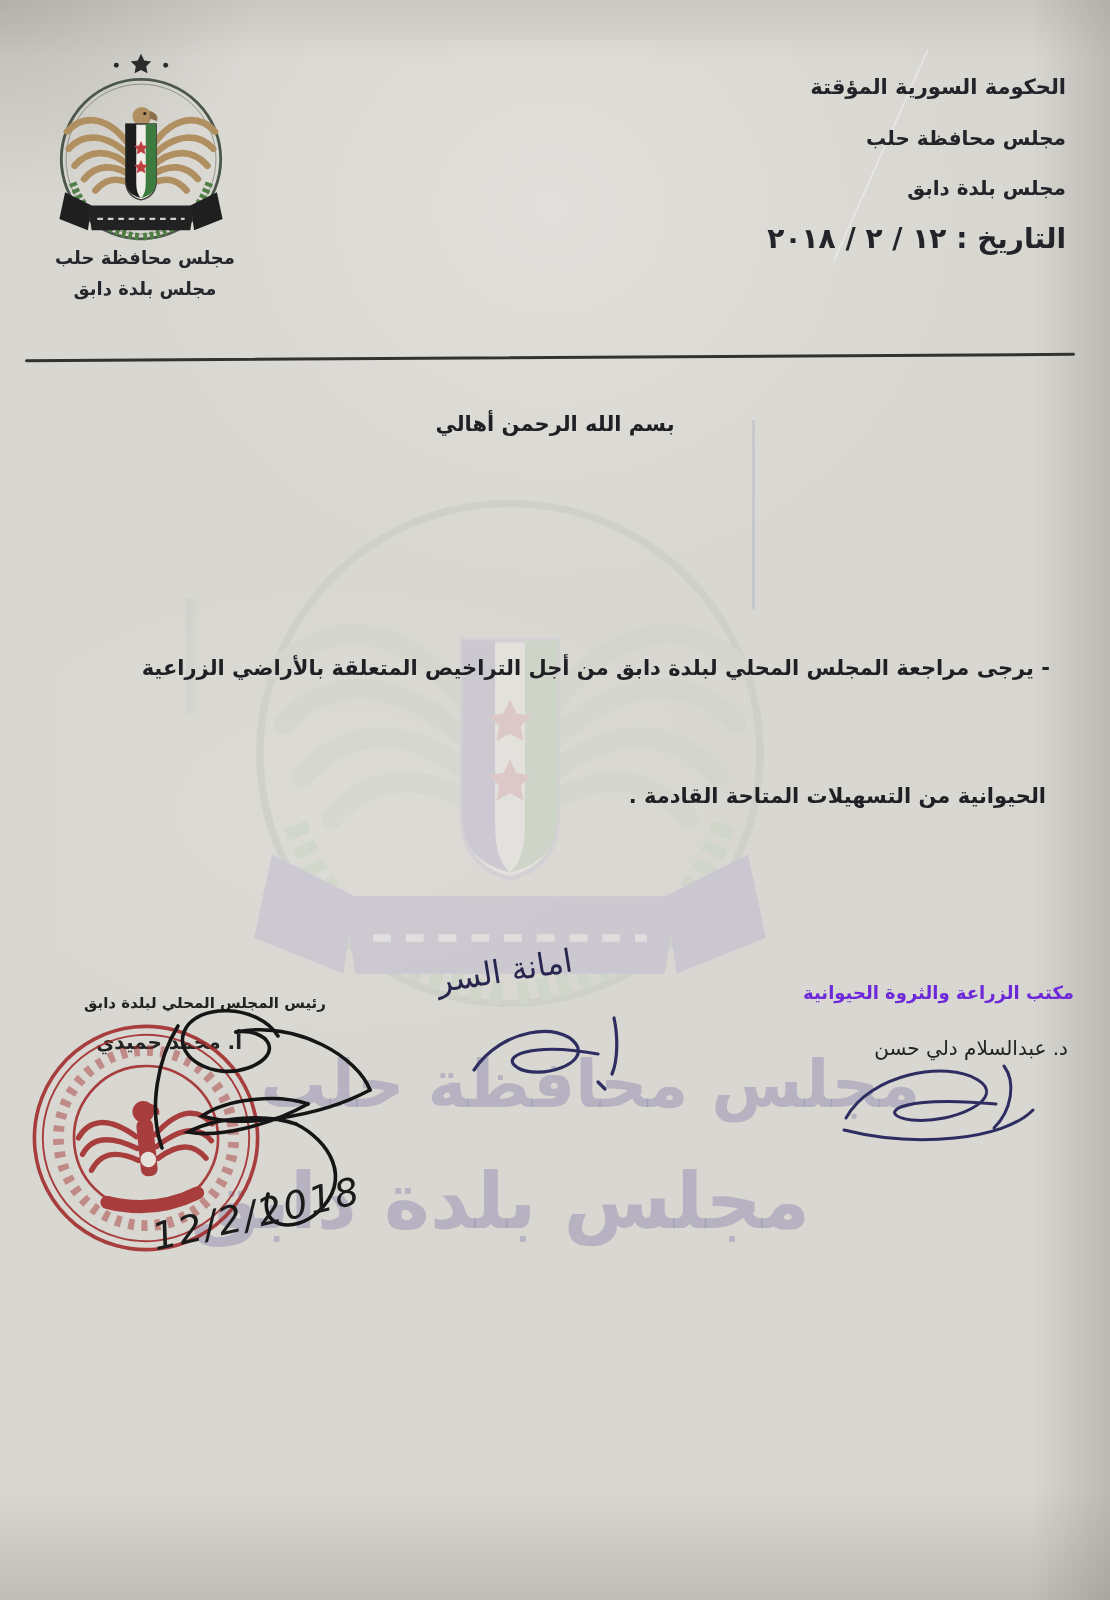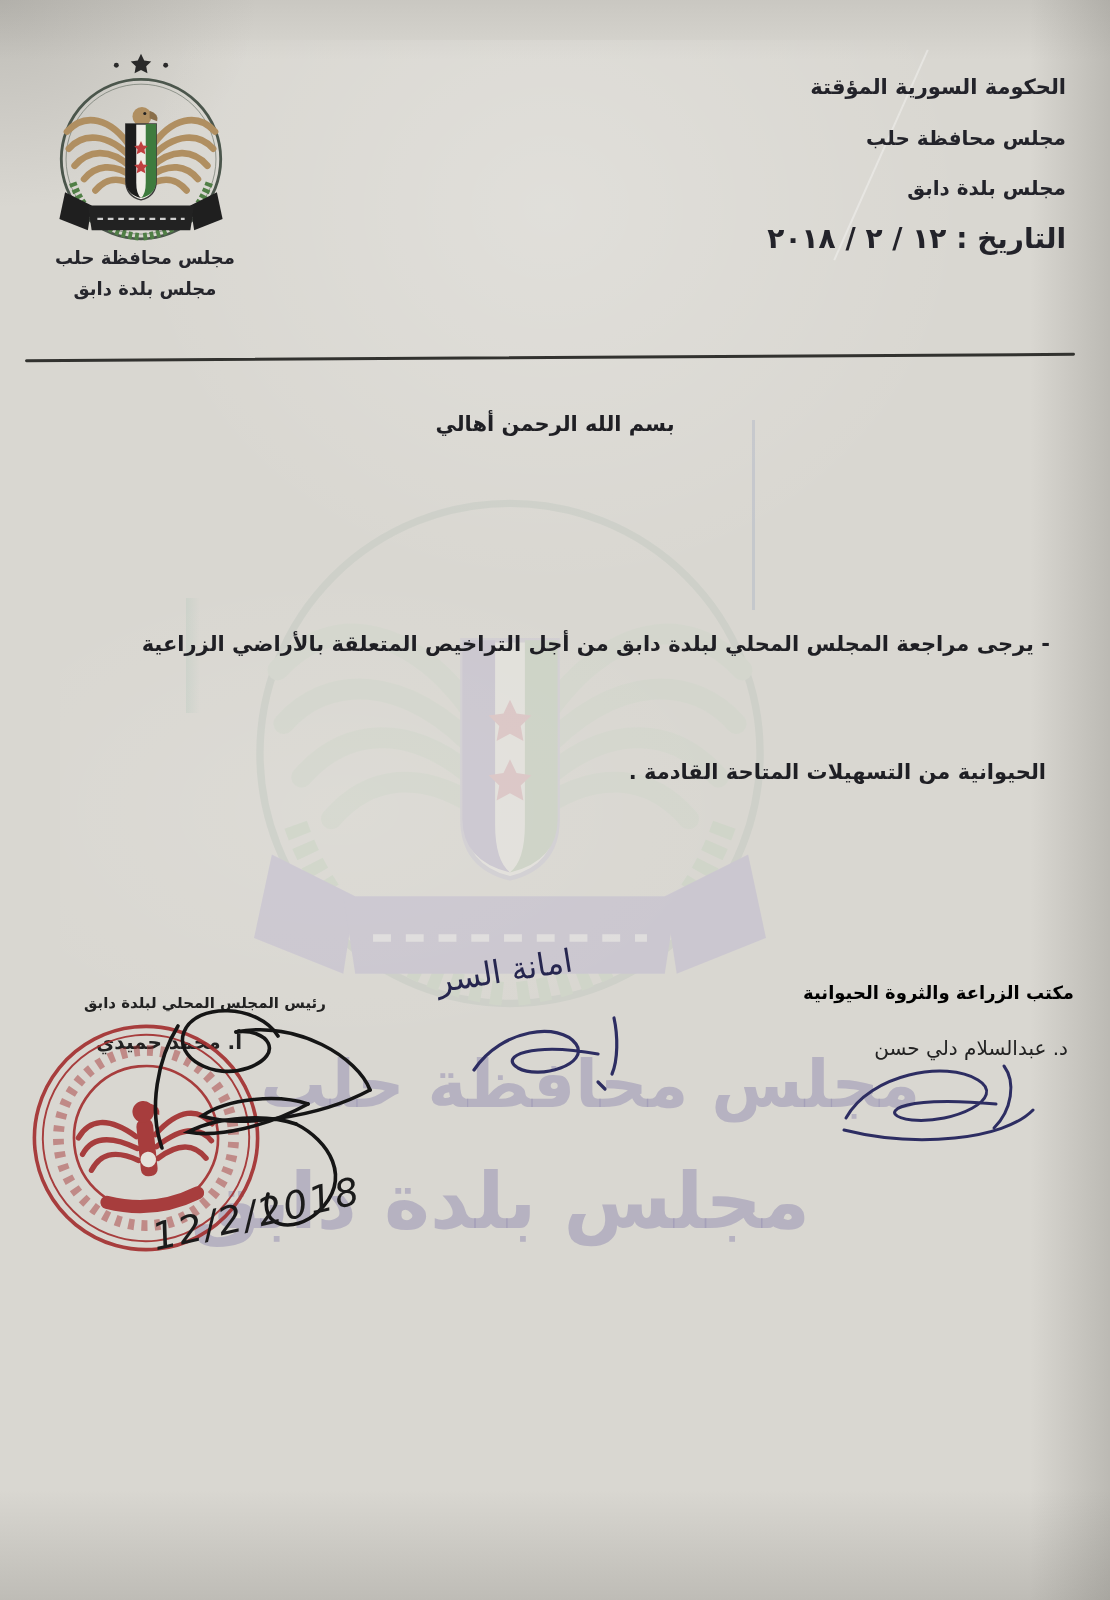--- a/index.html
+++ b/index.html
@@ -54,34 +54,34 @@
   .cap-2{top:278px;font-size:18px;}
 
   .divider{position:absolute;left:25px;top:356px;width:1050px;height:3px;
     background:#32322f;transform:rotate(-0.35deg);border-radius:2px;}
 
   .basmala{position:absolute;left:0;right:0;top:412px;text-align:center;
     font-size:21px;font-weight:bold;color:#1f1f24;}
   .salutation{position:absolute;right:68px;top:516px;font-size:22px;
     font-weight:bold;color:#1f1f24;white-space:nowrap;}
   .para-line{position:absolute;font-size:21px;font-weight:bold;color:#1f1f24;
-    white-space:nowrap;}
+    white-space:nowrap;margin-top:24px;}
   .para-1{right:60px;top:632px;}
   .para-2{right:64px;top:698px;}
   .para-3{right:64px;top:760px;}
 
   
   .wm-text{position:absolute;font-weight:bold;color:rgba(148,141,178,0.50);
     white-space:nowrap;letter-spacing:4px;}
   .wm-t1{right:190px;top:1046px;font-size:66px;}
   .wm-t2{right:300px;top:1156px;font-size:78px;}
 
   
   .sig-title-right{position:absolute;right:36px;top:982px;font-size:18px;
-    font-weight:bold;color:#000000;white-space:nowrap;}
+    font-weight:bold;color:#6d28d9;white-space:nowrap;}
   .sig-name-right{position:absolute;right:42px;top:1036px;font-size:20px;
     font-weight:normal;color:#222;white-space:nowrap;}
   .sig-title-left{position:absolute;left:84px;top:994px;font-size:15px;
     font-weight:bold;color:#222;white-space:nowrap;}
   .sig-name-left{position:absolute;left:96px;top:1030px;font-size:20px;
     font-weight:bold;color:#222;white-space:nowrap;}
   .hand-title{position:absolute;left:436px;top:952px;font-size:32px;
     color:#26264f;transform:rotate(-9deg);white-space:nowrap;}
   .hand-date{position:absolute;left:150px;top:1192px;font-size:38px;
     font-style:italic;color:#1b1b1b;transform:rotate(-13deg);

